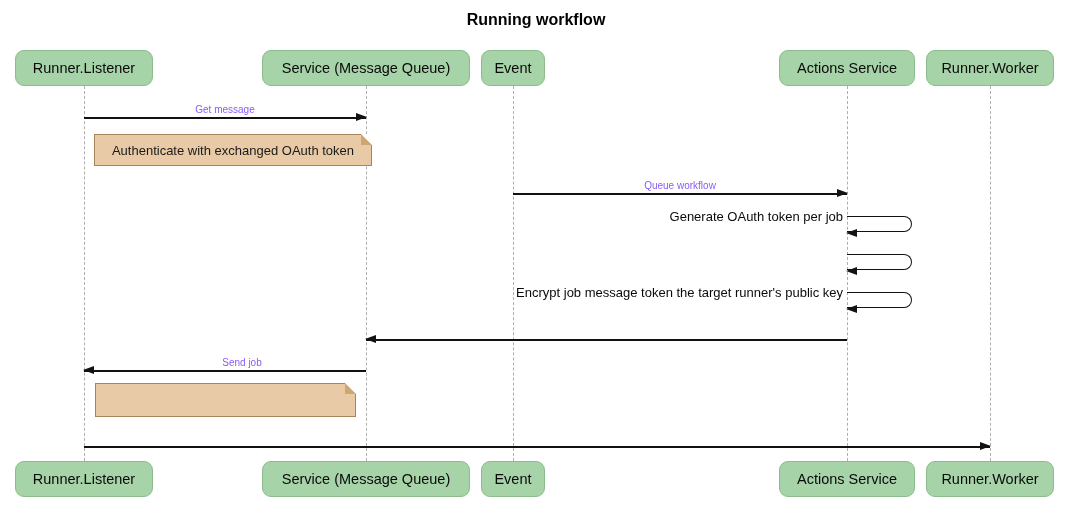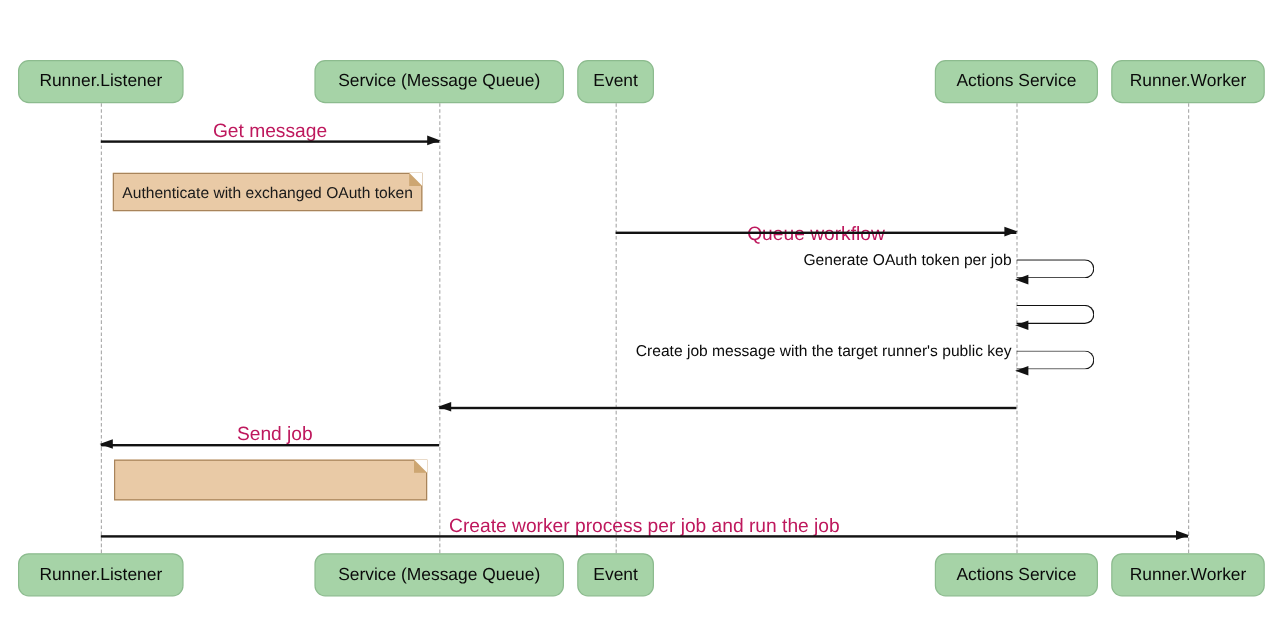--- a/index.html
+++ b/index.html
@@ -18,21 +18,21 @@
   .actor{
     position:absolute;height:36px;background:#a6d3a7;border:1px solid #8cbb8e;
     border-radius:9px;box-sizing:border-box;
     display:flex;align-items:center;justify-content:center;
     font-size:14.5px;color:#0a0a0a;white-space:nowrap;
   }
   .actor.top{top:50px}
   .actor.bottom{top:461px}
   .msg-label{
     position:absolute;transform:translateX(-50%);
-    font-size:16px;line-height:15px;white-space:nowrap;color:#be185d;
+    font-size:10px;line-height:15px;white-space:nowrap;color:#8b5cf6;
   }
   .msg-line{position:absolute;height:1.5px;background:#121212;}
   .ah{position:absolute;width:0;height:0;
       border-top:4.5px solid transparent;border-bottom:4.5px solid transparent;top:-3.8px;}
   .ah.right{right:-1px;border-left:11px solid #121212;}
   .ah.left{left:-1px;border-right:11px solid #121212;}
   .self-label{
     position:absolute;right:229px;font-size:13px;line-height:15px;
     white-space:nowrap;text-align:center;color:#0a0a0a;
   }
@@ -49,76 +49,76 @@
   .note .fold{
     position:absolute;top:-1px;right:-1px;width:0;height:0;border-style:solid;
     border-width:0 11px 11px 0;border-color:#ffffff #ffffff #cda672 #cda672;
   }
 </style>
 </head>
 <body>
 
 <div class="diagram">
 
+  <div class="title">Running workflow</div>
 
   <div class="lifeline" style="left:84px"></div>
   <div class="lifeline" style="left:366px"></div>
   <div class="lifeline" style="left:513px"></div>
   <div class="lifeline" style="left:847px"></div>
   <div class="lifeline" style="left:990px"></div>
 
   <div class="actor top" style="left:15px;width:138px">Runner.Listener</div>
   <div class="actor top" style="left:262px;width:208px">Service (Message Queue)</div>
   <div class="actor top" style="left:481px;width:64px">Event</div>
   <div class="actor top" style="left:779px;width:136px">Actions Service</div>
   <div class="actor top" style="left:926px;width:128px">Runner.Worker</div>
 
   <div class="msg-label" style="left:225px;top:102px">Get message</div>
   <div class="msg-line" style="left:84px;top:117px;width:282px">
     <span class="ah right"></span>
   </div>
 
-  <div class="note" style="left:94px;top:144px;width:258px;height:32px">
+  <div class="note" style="left:94px;top:134px;width:278px;height:32px">
     <span>Authenticate with exchanged OAuth token</span>
     <i class="fold"></i>
   </div>
 
-  <div class="msg-label" style="left:680px;top:188px">Queue workflow</div>
+  <div class="msg-label" style="left:680px;top:178px">Queue workflow</div>
   <div class="msg-line" style="left:513px;top:193px;width:334px">
     <span class="ah right"></span>
   </div>
 
   <div class="self-label" style="top:209px">Generate OAuth token per job</div>
   <div class="self-loop" style="top:216px">
     <span class="ah"></span>
   </div>
 
   <div class="self-loop" style="top:254px">
     <span class="ah"></span>
   </div>
 
-  <div class="self-label" style="top:285px">Create job message with the target runner's public key</div>
+  <div class="self-label" style="top:285px">Encrypt job message token the target runner's public key</div>
   <div class="self-loop" style="top:292px">
     <span class="ah"></span>
   </div>
 
   <div class="msg-line" style="left:366px;top:339px;width:481px">
     <span class="ah left"></span>
   </div>
 
-  <div class="msg-label" style="left:229px;top:355px">Send job</div>
+  <div class="msg-label" style="left:242px;top:355px">Send job</div>
   <div class="msg-line" style="left:84px;top:370px;width:282px">
     <span class="ah left"></span>
   </div>
 
   <div class="note" style="left:95px;top:383px;width:261px;height:34px">
     <i class="fold"></i>
   </div>
 
-  <div class="msg-label" style="left:537px;top:431px">Create worker process per job and run the job</div>
   <div class="msg-line" style="left:84px;top:446px;width:906px">
     <span class="ah right"></span>
   </div>
 
   <div class="actor bottom" style="left:15px;width:138px">Runner.Listener</div>
   <div class="actor bottom" style="left:262px;width:208px">Service (Message Queue)</div>
   <div class="actor bottom" style="left:481px;width:64px">Event</div>
   <div class="actor bottom" style="left:779px;width:136px">Actions Service</div>
   <div class="actor bottom" style="left:926px;width:128px">Runner.Worker</div>
 

